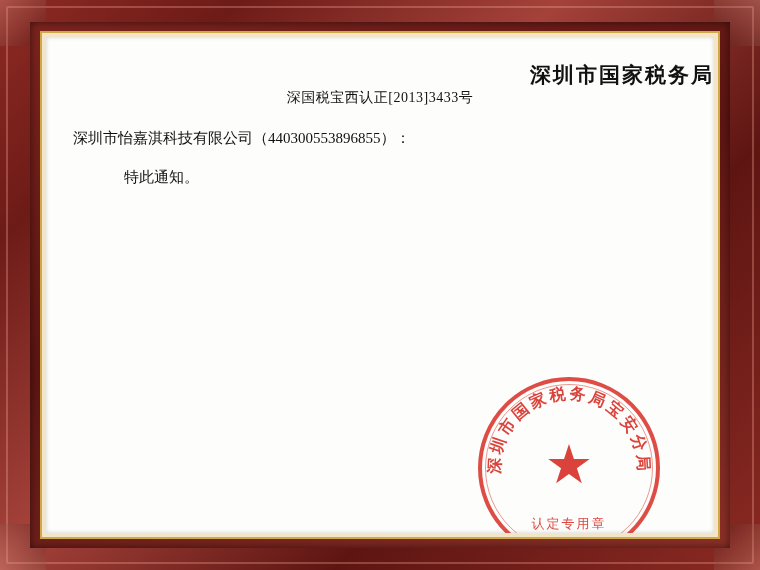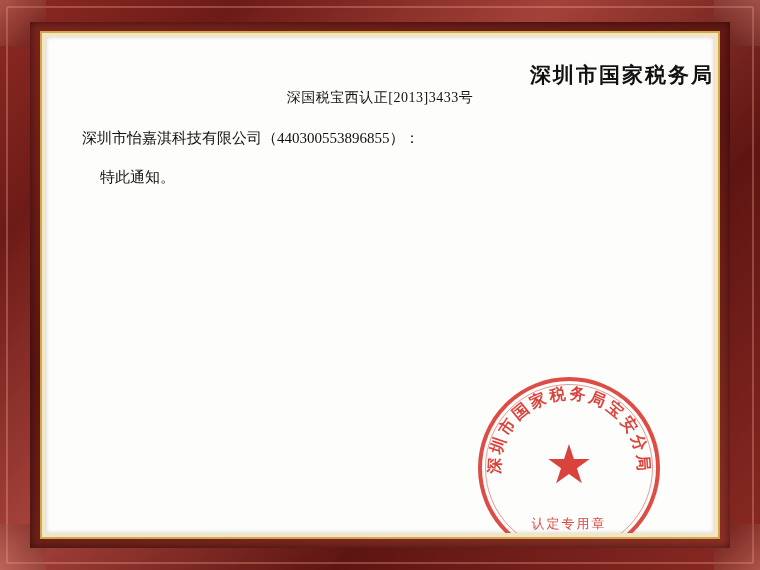--- a/index.html
+++ b/index.html
@@ -87,37 +87,37 @@
   }
   .doc-number {
     text-align: center;
     font-size: 14px;
     color: #111;
     letter-spacing: 0.5px;
   }
   .addressee {
     font-size: 15px;
     margin-top: 22px;
-    padding-left: 36px;
+    padding-left: 27px;
     color: #111;
   }
   .body-para {
     font-size: 15px;
     line-height: 30px;
     margin-top: 12px;
     padding-left: 48px;
     padding-right: 50px;
     text-indent: 30px;
     color: #111;
     text-align: justify;
   }
   .closing {
     font-size: 15px;
     margin-top: 20px;
-    padding-left: 24px;
+    padding-left: 48px;
     text-indent: 30px;
     color: #111;
   }
 
   
   .seal {
     position: absolute;
     left: 432px;
     top: 316px;
     width: 182px;

